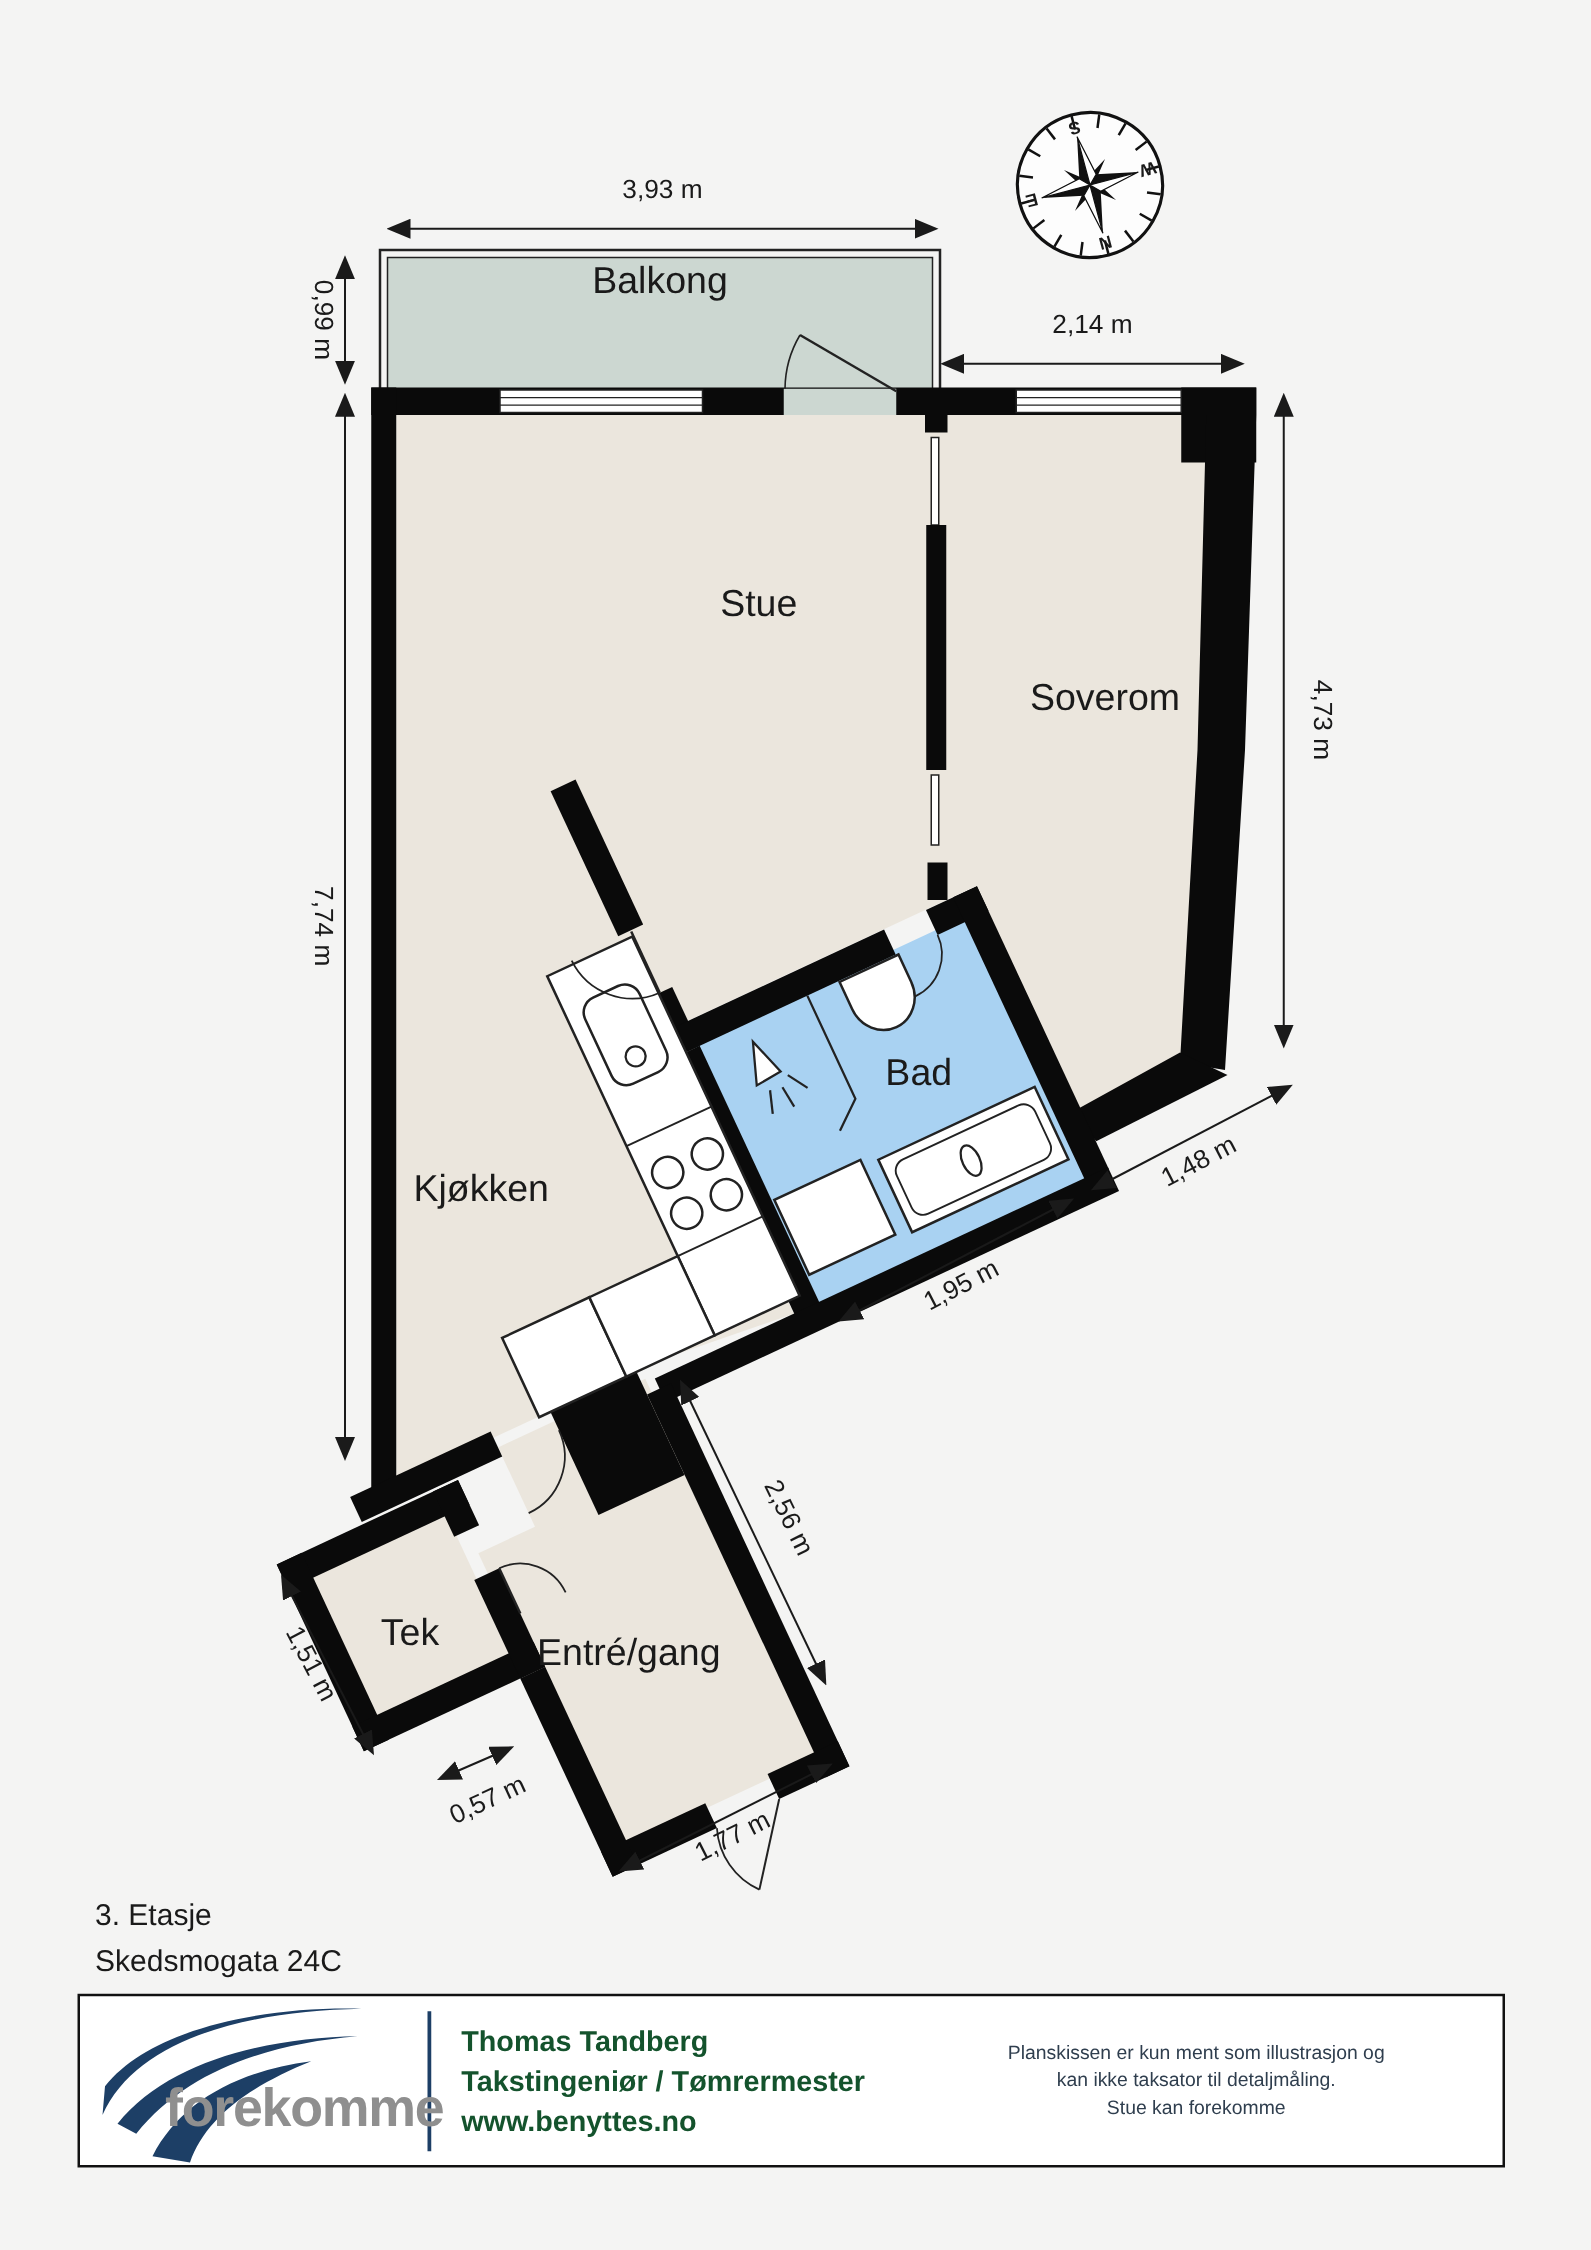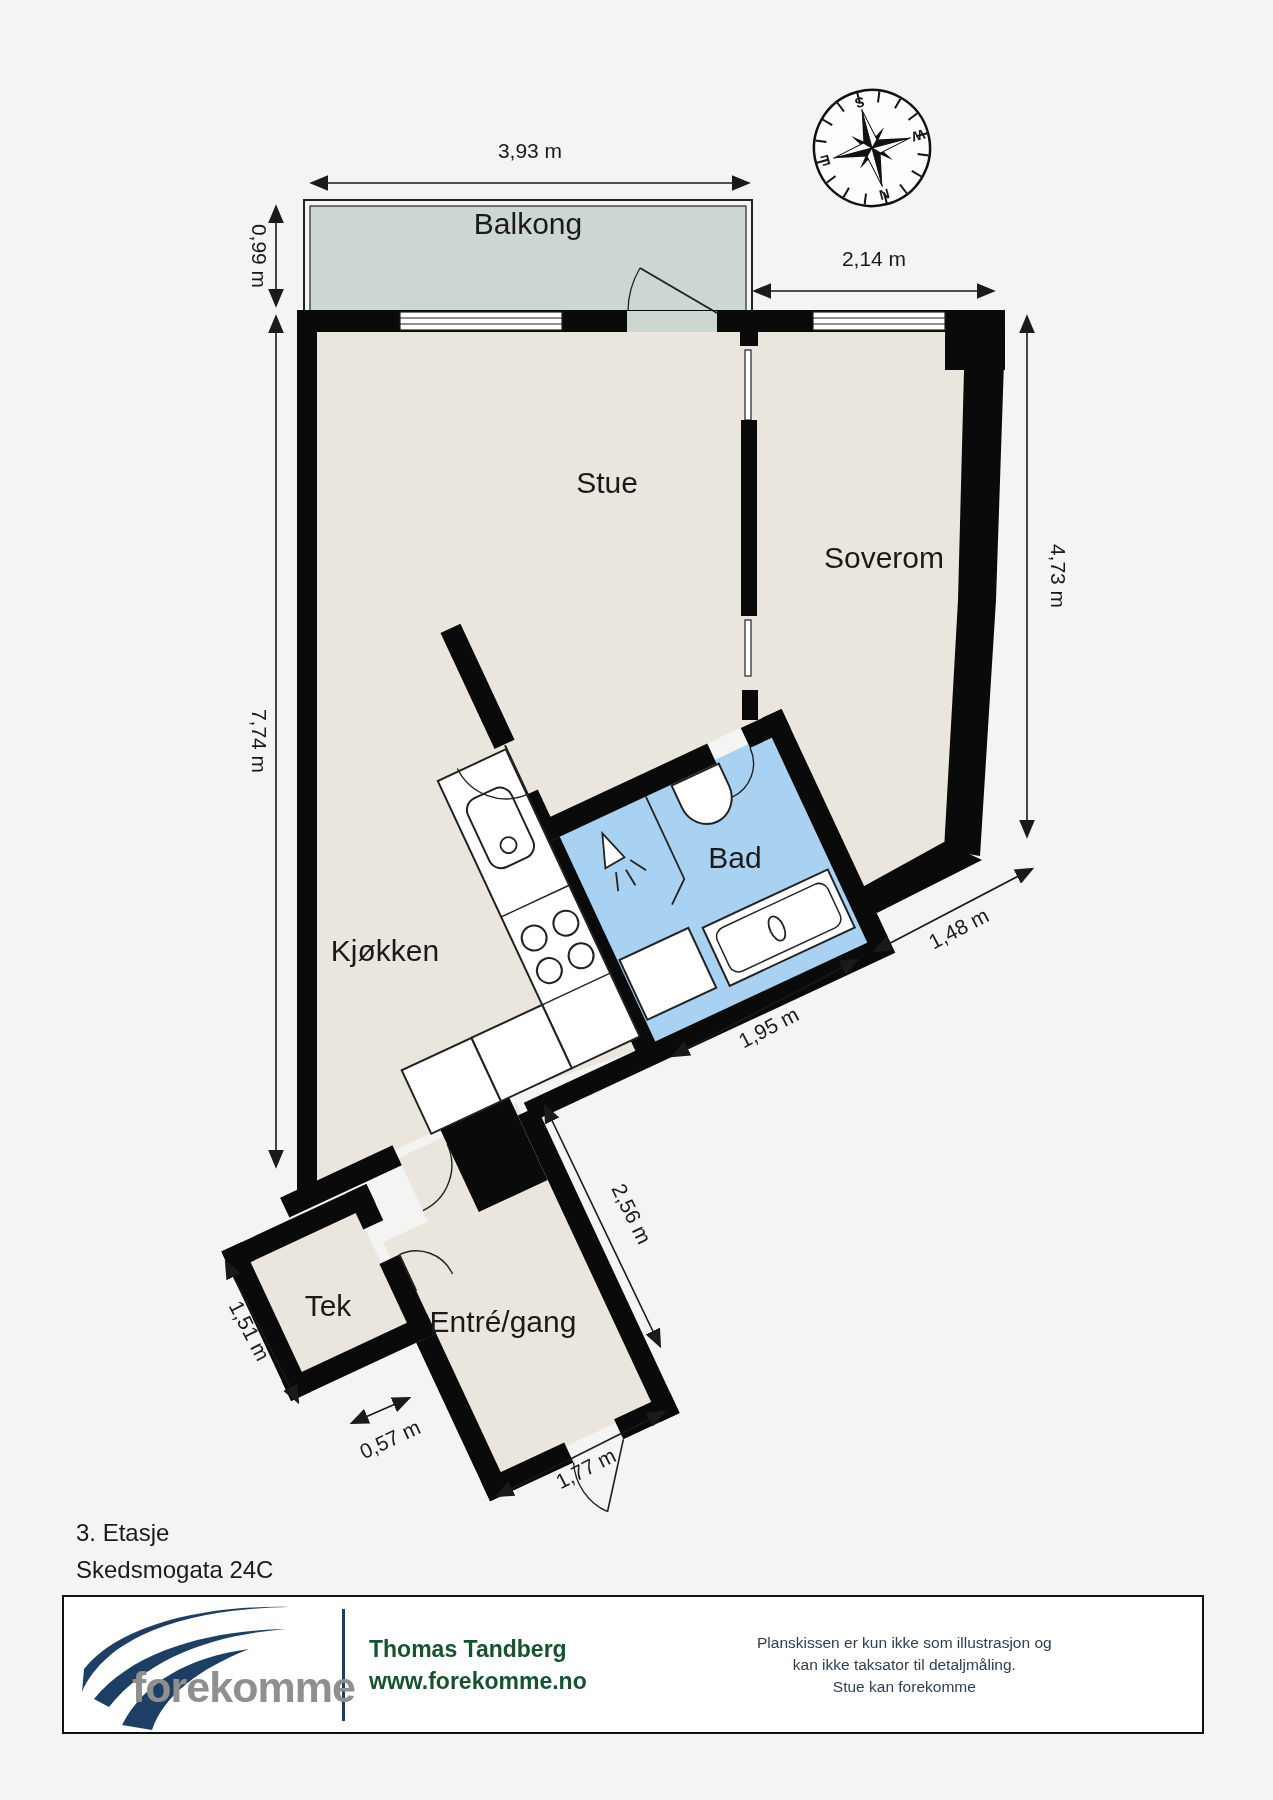--- a/index.html
+++ b/index.html
@@ -253,20 +253,21 @@
     <svg width="260" height="135" viewBox="0 0 260 135">
       <path d="M18,95 C45,35 130,12 225,10 C140,8 55,28 20,72 Z" fill="#1d3f66"></path>
       <path d="M30,102 C70,52 150,33 222,32 C150,38 85,60 45,110 Z" fill="#1d3f66"></path>
       <path d="M58,128 C80,85 125,60 185,52 C135,72 100,98 88,133 Z" fill="#1d3f66"></path>
     </svg>
     <div id="logo-text">forekomme</div>
   </div>
   <div id="footer-divider"></div>
   <div id="agent-block">
     <div>Thomas Tandberg</div>
-    <div>www.forekomme.no</div>
+    <div>Takstingeniør / Tømrermester</div>
+    <div>www.benyttes.no</div>
   </div>
   <div id="disclaimer-block">
-    <div>Planskissen er kun ikke som illustrasjon og</div>
+    <div>Planskissen er kun ment som illustrasjon og</div>
     <div>kan ikke taksator til detaljmåling.</div>
     <div>Stue kan forekomme</div>
   </div>
 </div>
 
 </body></html>

